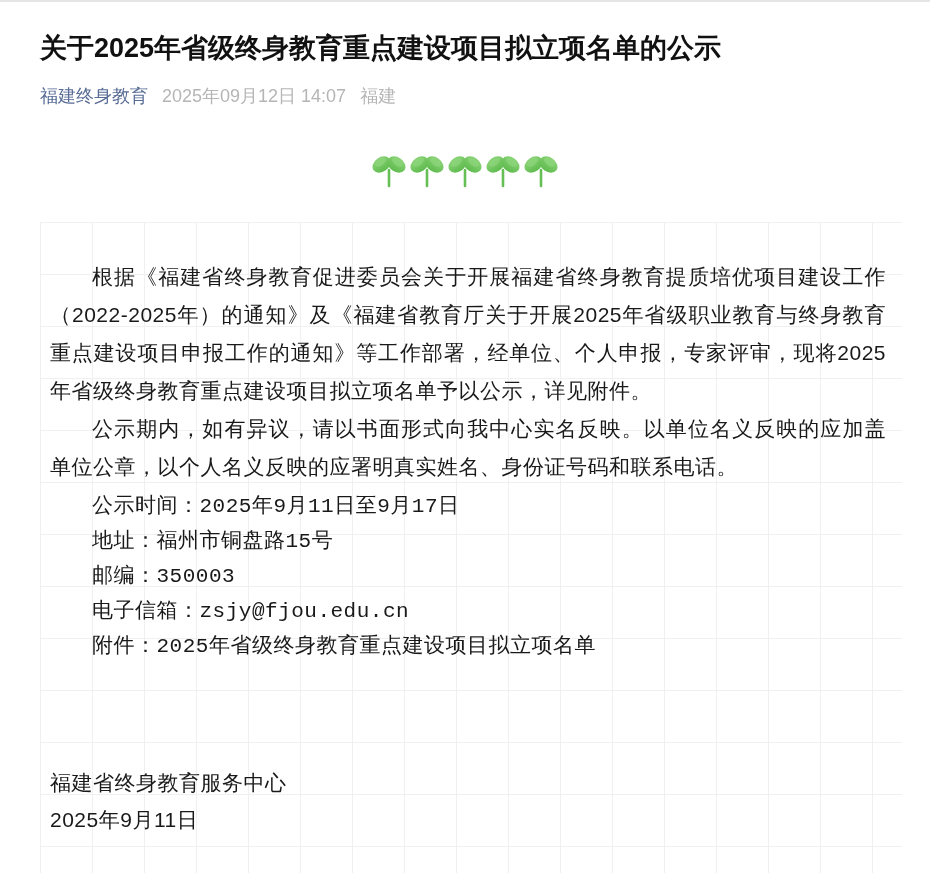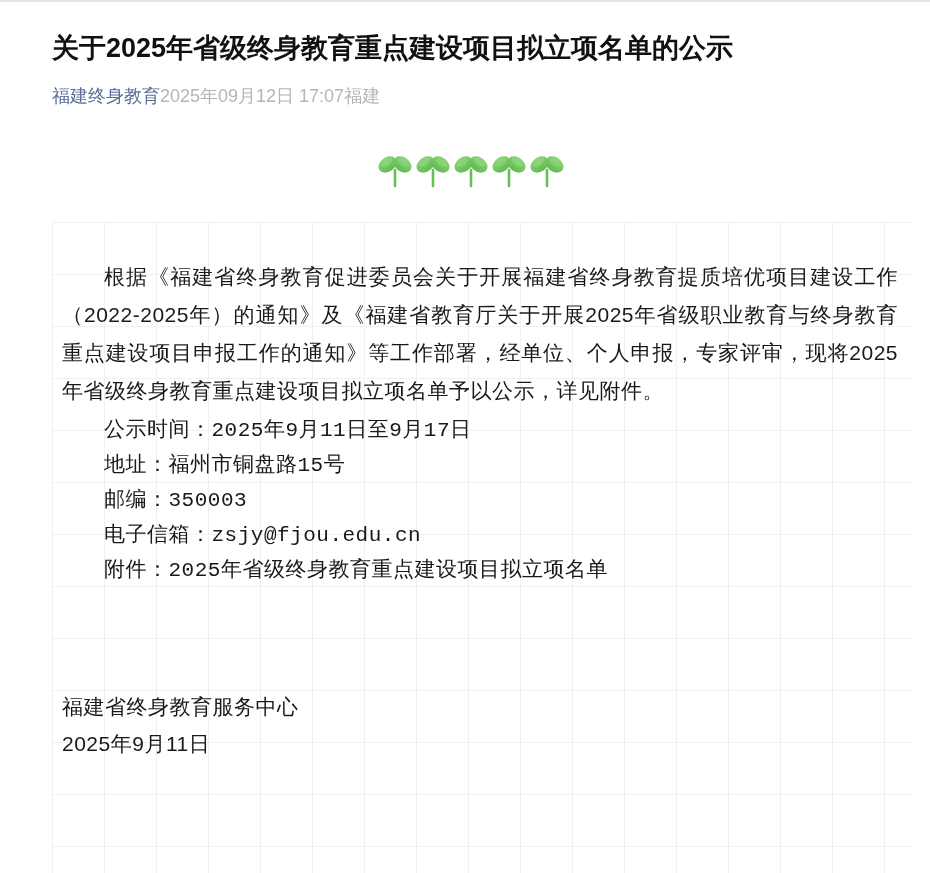--- a/index.html
+++ b/index.html
@@ -8,36 +8,36 @@
     height: 873px;
     background: #ffffff;
     overflow: hidden;
     font-family: "Liberation Sans", sans-serif;
   }
   .page {
     width: 930px;
     height: 873px;
     border-top: 2px solid #e5e5e5;
     position: relative;
-    padding-left: 12px;
   }
   .head {
     padding: 0 40px;
   }
   .title {
     margin-top: 28px;
     font-size: 27px;
     line-height: 36px;
     font-weight: 700;
     color: #111111;
   }
   .byline {
     margin-top: 18px;
     display: flex;
     align-items: flex-end;
+    gap: 14px;
     font-size: 18px;
     line-height: 24px;
   }
   .byline .account {
     color: #576b95;
     cursor: pointer;
   }
   .byline .meta {
     color: #b5b5b5;
   }
@@ -98,21 +98,21 @@
 </style>
 </head>
 <body>
 
 <div class="page">
 
   <div class="head">
     <h1 class="title">关于2025年省级终身教育重点建设项目拟立项名单的公示</h1>
     <div class="byline">
       <span class="account">福建终身教育</span>
-      <span class="meta">2025年09月12日 17:07</span>
+      <span class="meta">2025年09月12日 14:07</span>
       <span class="meta">福建</span>
     </div>
   </div>
 
   <div class="sprout-row">
     <span class="sprout">
       <svg width="36" height="36" viewBox="0 0 36 36" aria-hidden="true">
         <defs>
           <linearGradient id="leafGrad" x1="0" y1="0" x2="0" y2="1">
             <stop offset="0" stop-color="#8ad377"></stop>
@@ -187,20 +187,21 @@
         <ellipse cx="10.5" cy="10.5" rx="9.8" ry="7.2" fill="url(#leafGrad)" transform="rotate(-36 10.5 10.5)"></ellipse>
         <ellipse cx="25.5" cy="10.5" rx="9.8" ry="7.2" fill="url(#leafGrad)" transform="rotate(36 25.5 10.5)"></ellipse>
         <ellipse cx="9.5" cy="8.2" rx="6.2" ry="3.4" fill="#8fd67e" opacity="0.7" transform="rotate(-36 9.5 8.2)"></ellipse>
         <ellipse cx="26.5" cy="8.2" rx="6.2" ry="3.4" fill="#8fd67e" opacity="0.7" transform="rotate(36 26.5 8.2)"></ellipse>
       </svg>
     </span>
   </div>
 
   <div class="content-section">
     <p class="para">根据《福建省终身教育促进委员会关于开展福建省终身教育提质培优项目建设工作（2022-2025年）的通知》及《福建省教育厅关于开展2025年省级职业教育与终身教育重点建设项目申报工作的通知》等工作部署，经单位、个人申报，专家评审，现将2025年省级终身教育重点建设项目拟立项名单予以公示，详见附件。</p>
+    <p class="para">公示期内，如有异议，请以书面形式向我中心实名反映。以单位名义反映的应加盖单位公章，以个人名义反映的应署明真实姓名、身份证号码和联系电话。</p>
 
     <div class="info-lines">
       <p>公示时间：2025年9月11日至9月17日</p>
       <p>地址：福州市铜盘路15号</p>
       <p>邮编：350003</p>
       <p>电子信箱：zsjy@fjou.edu.cn</p>
       <p>附件：2025年省级终身教育重点建设项目拟立项名单</p>
     </div>
 
     <div class="signature">

